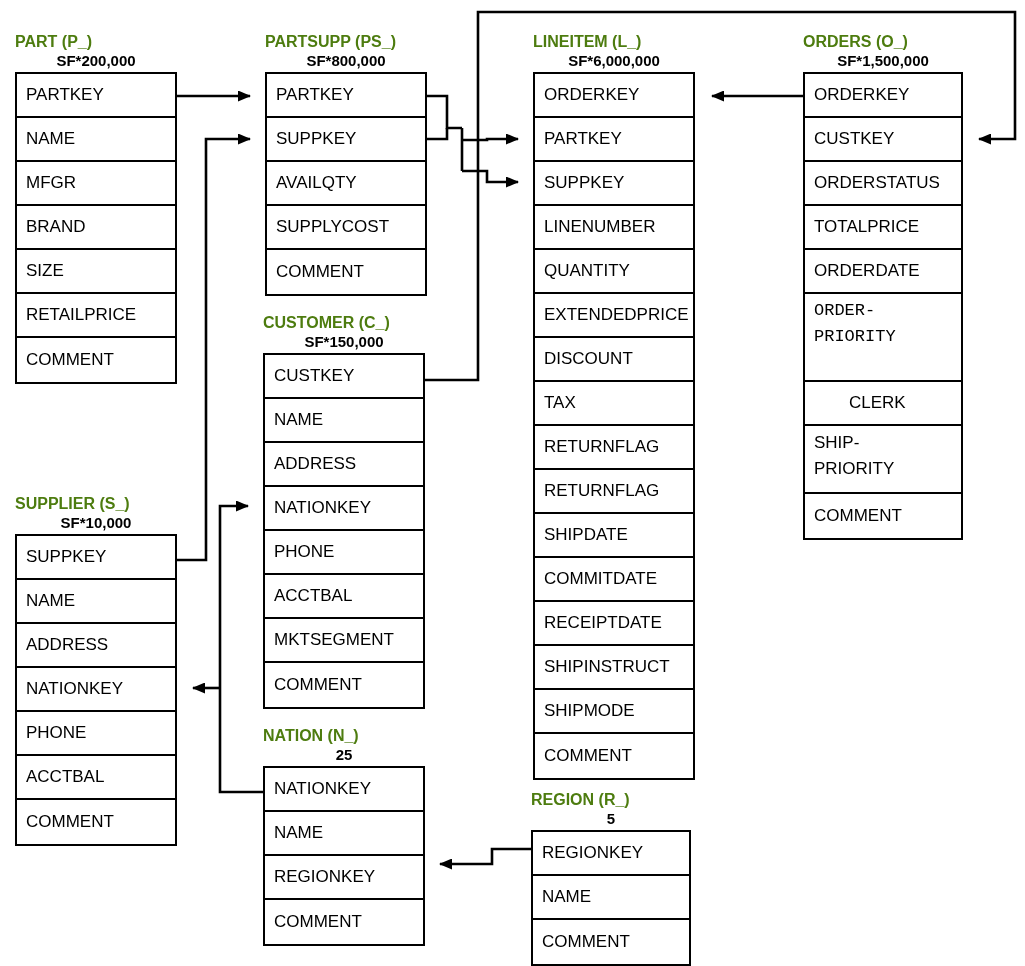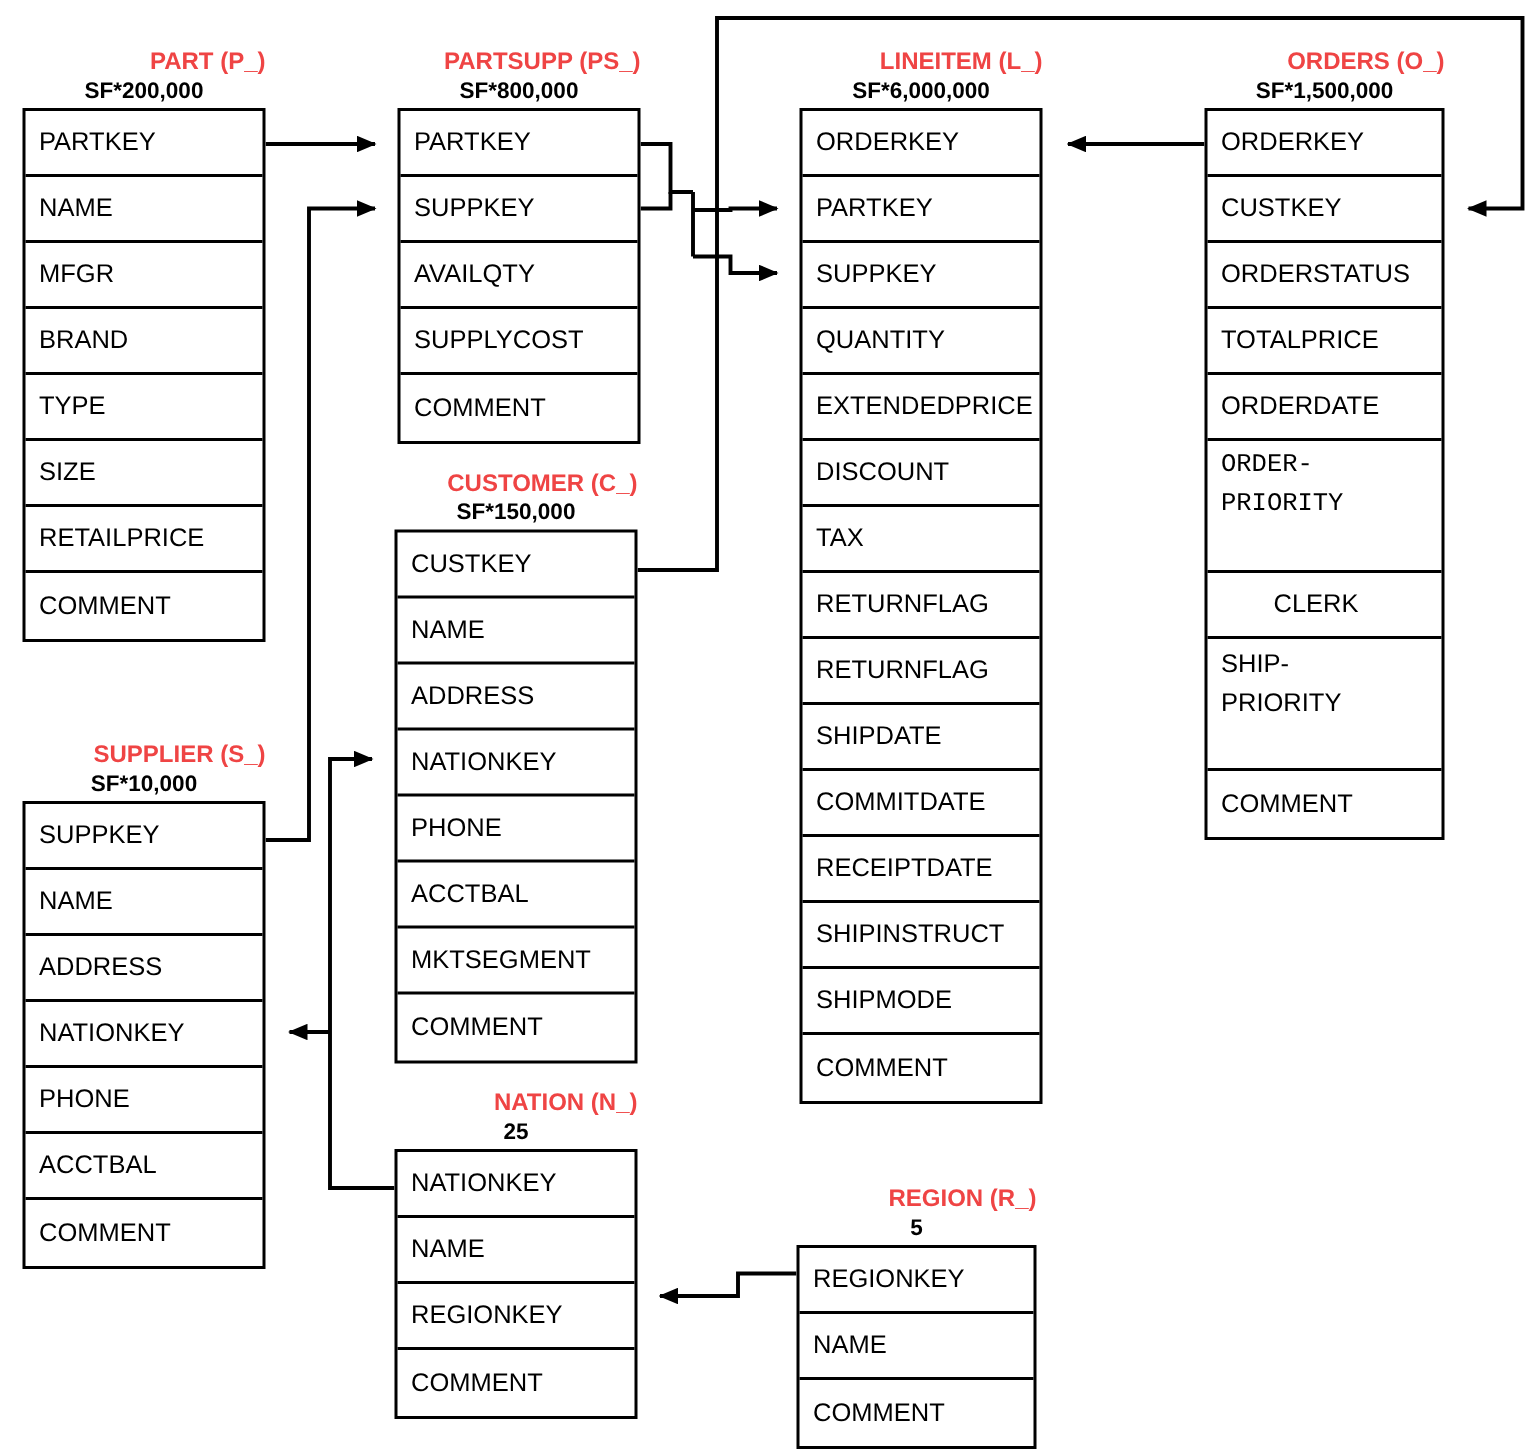--- a/index.html
+++ b/index.html
@@ -5,22 +5,22 @@
   html,body{margin:0;padding:0;background:#ffffff;}
   #canvas{
     position:relative;
     width:1025px;height:966px;
     background:#ffffff;
     font-family:"Liberation Sans", sans-serif;
     overflow:hidden;
   }
   .table-group{position:absolute;}
   .tbl-title{
-    font-size:16px;font-weight:bold;color:#ef4444;
-    text-align:right;line-height:19px;white-space:nowrap;
+    font-size:16px;font-weight:bold;color:#4d7c0f;
+    text-align:left;line-height:19px;white-space:nowrap;
   }
   .tbl-card{
     font-size:15px;font-weight:bold;color:#000;
     text-align:center;line-height:19px;white-space:nowrap;
   }
   .tbl-box{
     border:2px solid #000;
     background:#fff;
     box-sizing:border-box;
     margin-top:2px;
@@ -78,21 +78,20 @@
 
   <div id="tables-host">
       <div class="table-group" style="left: 15px; top: 32px;">
         <div class="tbl-title" style="width: 162px;">PART (P_)</div>
         <div class="tbl-card" style="width: 162px;">SF*200,000</div>
         <div class="tbl-box" style="width: 162px;">
           <div class="tbl-row" style="height: 44px;">PARTKEY</div>
           <div class="tbl-row" style="height: 44px;">NAME</div>
           <div class="tbl-row" style="height: 44px;">MFGR</div>
           <div class="tbl-row" style="height: 44px;">BRAND</div>
-          <div class="tbl-row" style="height: 44px;">TYPE</div>
           <div class="tbl-row" style="height: 44px;">SIZE</div>
           <div class="tbl-row" style="height: 44px;">RETAILPRICE</div>
           <div class="tbl-row" style="height: 44px;">COMMENT</div>
         </div>
       </div>
       <div class="table-group" style="left: 265px; top: 32px;">
         <div class="tbl-title" style="width: 162px;">PARTSUPP (PS_)</div>
         <div class="tbl-card" style="width: 162px;">SF*800,000</div>
         <div class="tbl-box" style="width: 162px;">
           <div class="tbl-row" style="height: 44px;">PARTKEY</div>
@@ -102,20 +101,21 @@
           <div class="tbl-row" style="height: 44px;">COMMENT</div>
         </div>
       </div>
       <div class="table-group" style="left: 533px; top: 32px;">
         <div class="tbl-title" style="width: 162px;">LINEITEM (L_)</div>
         <div class="tbl-card" style="width: 162px;">SF*6,000,000</div>
         <div class="tbl-box" style="width: 162px;">
           <div class="tbl-row" style="height: 44px;">ORDERKEY</div>
           <div class="tbl-row" style="height: 44px;">PARTKEY</div>
           <div class="tbl-row" style="height: 44px;">SUPPKEY</div>
+          <div class="tbl-row" style="height: 44px;">LINENUMBER</div>
           <div class="tbl-row" style="height: 44px;">QUANTITY</div>
           <div class="tbl-row" style="height: 44px;">EXTENDEDPRICE</div>
           <div class="tbl-row" style="height: 44px;">DISCOUNT</div>
           <div class="tbl-row" style="height: 44px;">TAX</div>
           <div class="tbl-row" style="height: 44px;">RETURNFLAG</div>
           <div class="tbl-row" style="height: 44px;">RETURNFLAG</div>
           <div class="tbl-row" style="height: 44px;">SHIPDATE</div>
           <div class="tbl-row" style="height: 44px;">COMMITDATE</div>
           <div class="tbl-row" style="height: 44px;">RECEIPTDATE</div>
           <div class="tbl-row" style="height: 44px;">SHIPINSTRUCT</div>
@@ -130,21 +130,21 @@
           <div class="tbl-row" style="height: 44px;">ORDERKEY</div>
           <div class="tbl-row" style="height: 44px;">CUSTKEY</div>
           <div class="tbl-row" style="height: 44px;">ORDERSTATUS</div>
           <div class="tbl-row" style="height: 44px;">TOTALPRICE</div>
           <div class="tbl-row" style="height: 44px;">ORDERDATE</div>
           <div class="tbl-row two-line" style="height: 88px; font-family: Liberation Mono, monospace;">
             <div>ORDER-</div>
             <div>PRIORITY</div>
           </div>
           <div class="tbl-row" style="height: 44px; padding-left: 44px;">CLERK</div>
-          <div class="tbl-row two-line" style="height: 88px;">
+          <div class="tbl-row two-line" style="height: 68px;">
             <div>SHIP-</div>
             <div>PRIORITY</div>
           </div>
           <div class="tbl-row" style="height: 44px;">COMMENT</div>
         </div>
       </div>
       <div class="table-group" style="left: 263px; top: 313px;">
         <div class="tbl-title" style="width: 162px;">CUSTOMER (C_)</div>
         <div class="tbl-card" style="width: 162px;">SF*150,000</div>
         <div class="tbl-box" style="width: 162px;">

